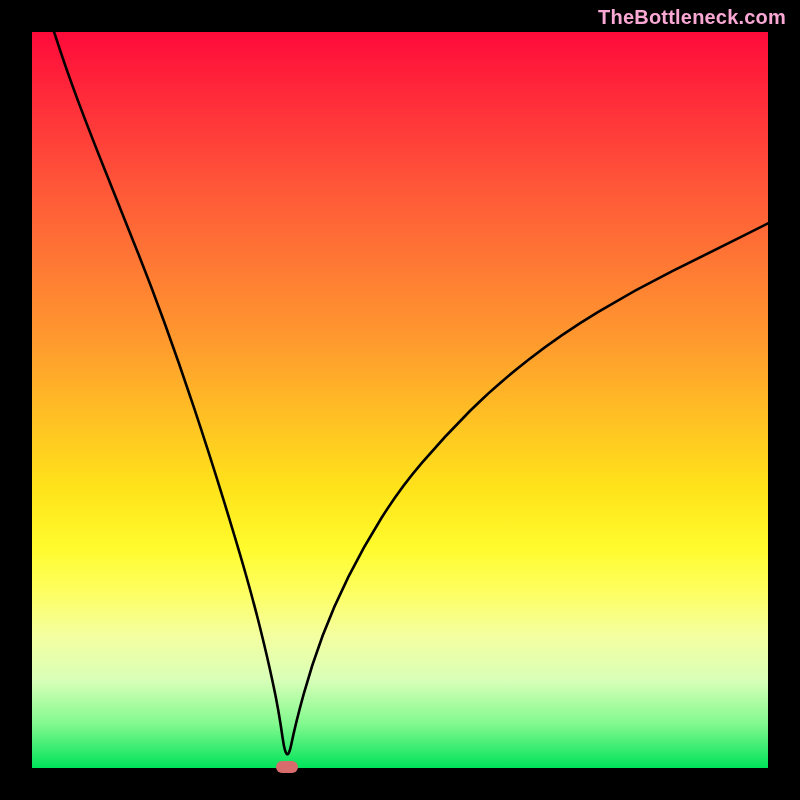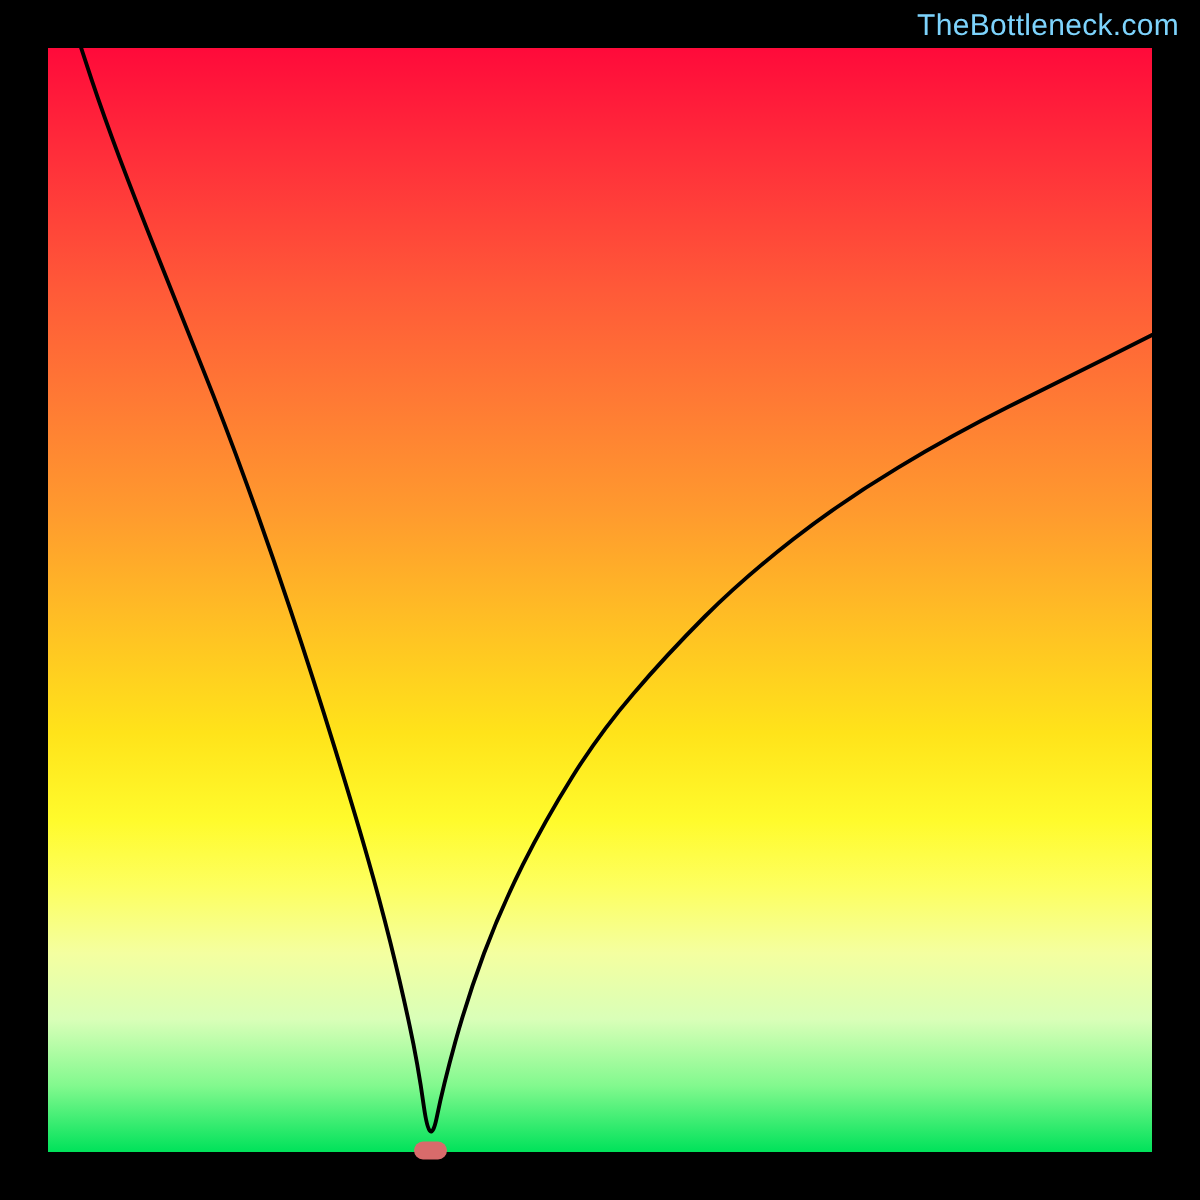--- a/index.html
+++ b/index.html
@@ -40,23 +40,23 @@
       #f4ffa0 82%,
       #d9ffb8 88%,
       #82f98e 94%,
       #00e25a 100%
     );
   }
   .watermark {
     position: absolute;
     top: 6px;
     right: 14px;
-    color: #7dd3fc;
+    color: #f9a8d4;
     font-size: 20px;
-    font-weight: 400;
+    font-weight: 700;
     letter-spacing: 0.2px;
   }
   .marker {
     position: absolute;
     width: 22px;
     height: 12px;
     border-radius: 6px;
     background: #d86b6b;
     transform: translate(-50%, -50%);
   }

